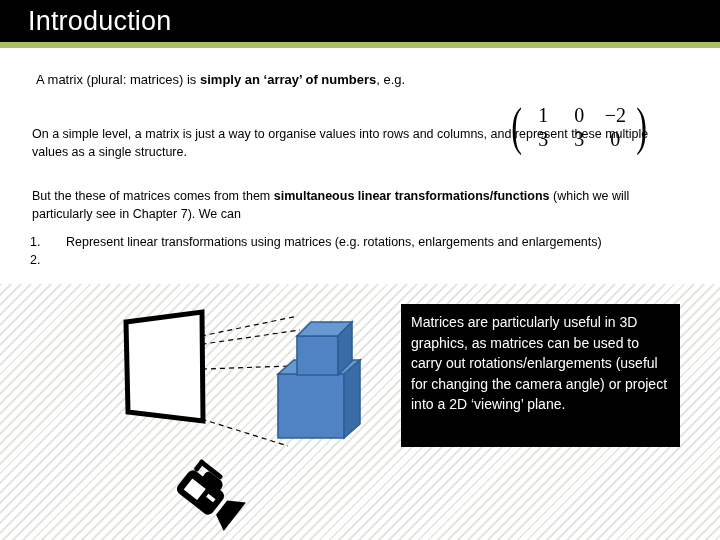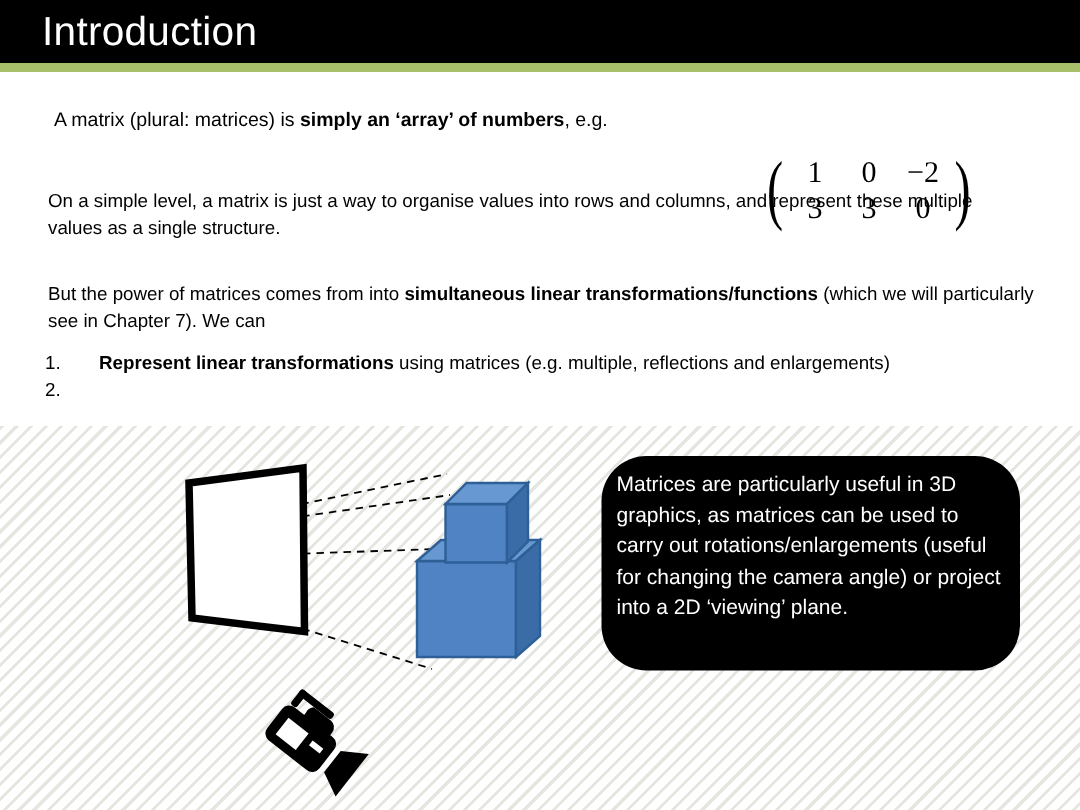--- a/index.html
+++ b/index.html
@@ -113,21 +113,21 @@
     width: 670px;
     color: #000000;
     font-size: 12.5px;
     line-height: 18px;
   }
   .numlist .row { display: flex; }
   .numlist .num {
     width: 36px;
     flex: 0 0 36px;
   }
-  .numlist b { font-weight: 700; text-align: center; }
+  .numlist b { font-weight: 400; text-align: center; }
 
   
   .striped {
     position: absolute;
     left: 0;
     top: 284px;
     width: 720px;
     height: 256px;
     background-color: #ffffff;
     background-image: repeating-linear-gradient(
@@ -148,21 +148,20 @@
   .illustration svg { display: block; }
 
   
   .callout {
     position: absolute;
     left: 401px;
     top: 304px;
     width: 279px;
     height: 143px;
     background: #000000;
-    border-radius: 30px;
   }
   .callout-text {
     position: absolute;
     left: 10px;
     top: 8px;
     width: 260px;
     color: #ffffff;
     font-size: 14px;
     line-height: 20.5px;
   }
@@ -175,39 +174,39 @@
   <div class="header-bar"></div>
   <div class="header-title">Introduction</div>
   <div class="header-accent"></div>
 
   <div class="white-body">
 
     <div class="para" id="para-simple">On a simple level, a matrix is just a way to organise values into rows and columns, and represent these multiple values as a single structure.</div>
 
     <div class="para" id="para-intro"><span>A matrix (plural: matrices) is </span><b>simply an ‘array’ of numbers</b><span>, e.g.</span></div>
 
-    <div class="para" id="para-power"><span>But the power of matrices comes from into </span><b>simultaneous linear transformations/functions</b><span> (which we will particularly see in Chapter 7). We can</span></div>
+    <div class="para" id="para-power"><span>But the these of matrices comes from them </span><b>simultaneous linear transformations/functions</b><span> (which we will particularly see in Chapter 7). We can</span></div>
 
     <div class="matrix-wrap">
       <span class="paren">(</span>
       <span class="matrix-grid">
         <span>1</span>
         <span>0</span>
         <span>−2</span>
         <span>3</span>
         <span>3</span>
         <span>0</span>
       </span>
       <span class="paren">)</span>
     </div>
 
     <div class="numlist">
       <div class="row">
         <span class="num">1.</span>
-        <span><b>Represent linear transformations</b><span> using matrices (e.g. multiple, reflections and enlargements)</span></span>
+        <span><b>Represent linear transformations</b><span> using matrices (e.g. rotations, enlargements and enlargements)</span></span>
       </div>
       <div class="row">
         <span class="num">2.</span>
       </div>
     </div>
   </div>
 
   <div class="striped"></div>
 
   <div class="illustration">

